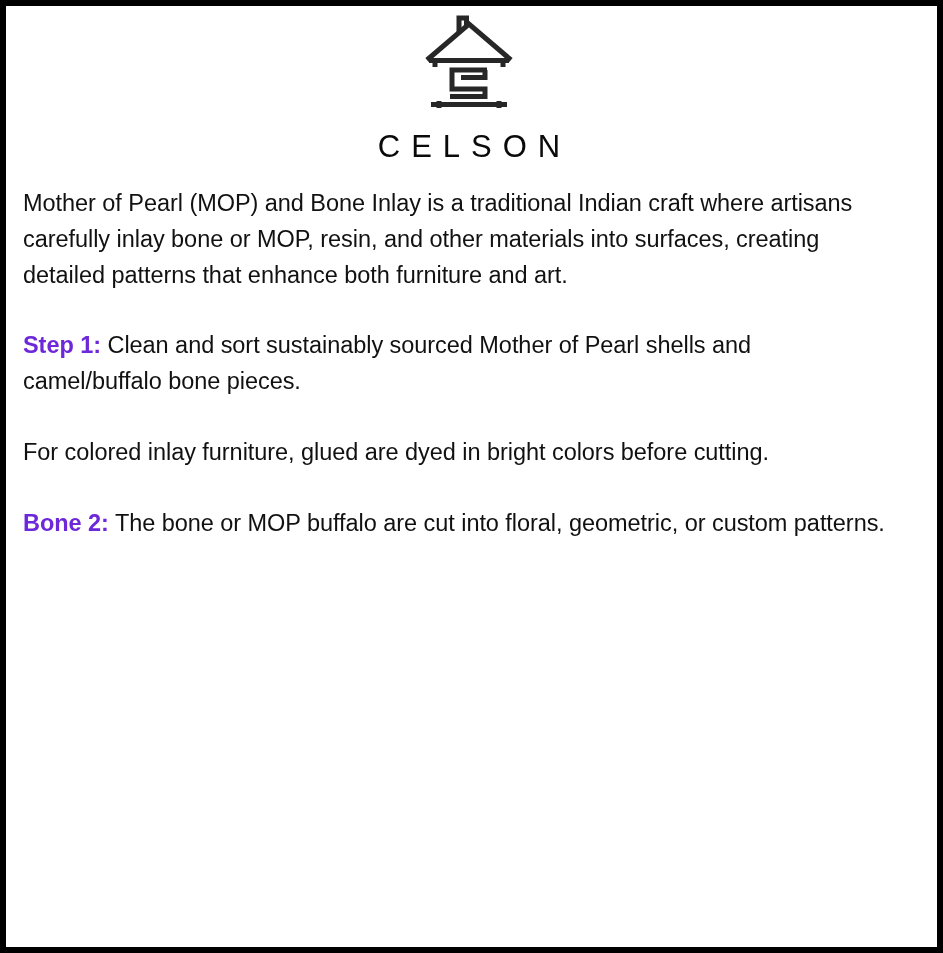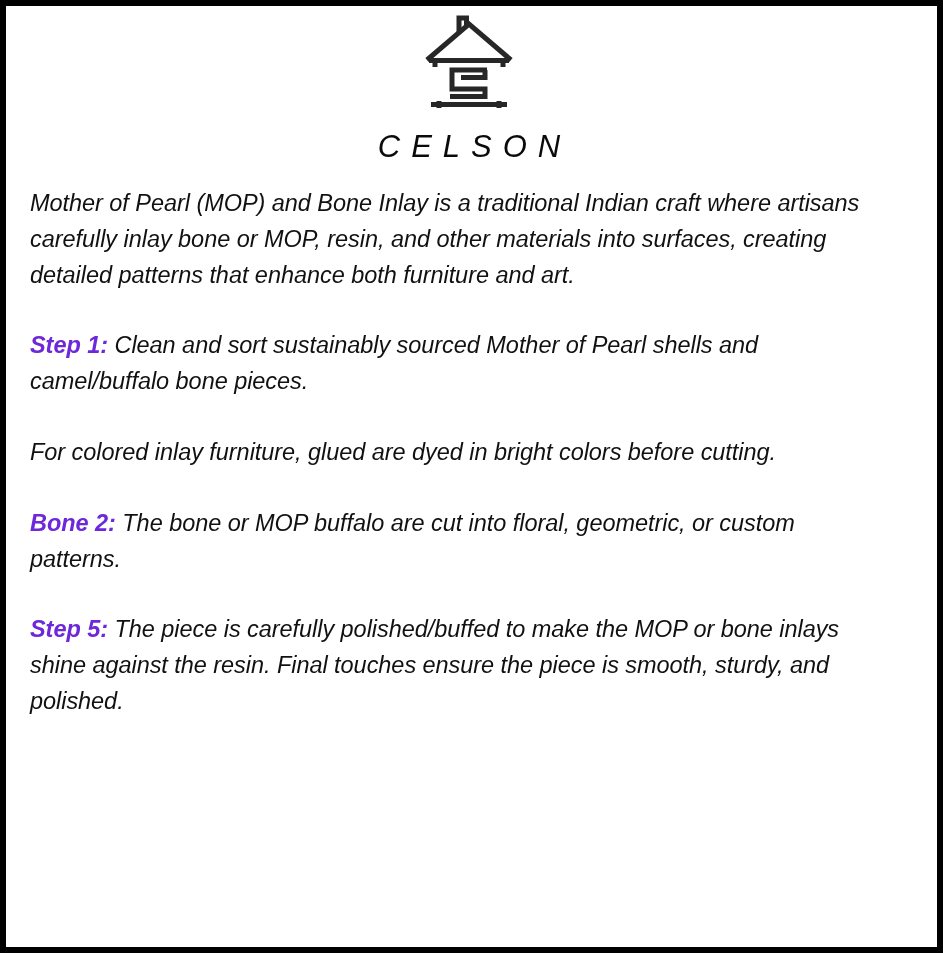--- a/index.html
+++ b/index.html
@@ -22,21 +22,20 @@
     border: 6px solid #000000;
     overflow: hidden;
   }
 
   .inner {
     position: relative;
     width: 100%;
     height: 100%;
     box-sizing: border-box;
     padding: 0 15px 0 10px;
-    font-style: italic;
   }
 
   
   .brand {
     padding-top: 9px;
     text-align: center;
   }
   .logo-mark {
     display: inline-block;
     line-height: 0;
@@ -66,21 +65,21 @@
     line-height: 1.2;
     white-space: nowrap;
   }
 
   
   .body-copy {
     margin: 0 0 0 6px;
     padding-right: 30px;
   }
   .para {
-    margin: 8px;
+    margin: 1px;
     padding: 0;
     font-size: 23.5px;
     font-weight: 400;
     line-height: 35.8px;
     color: #111111;
     letter-spacing: -0.05px;
   }
   
   .para + .para {
     margin-top: 35px;
@@ -144,19 +143,16 @@
       <p class="para">
         <span>For colored inlay furniture, glued are dyed in bright colors before cutting.</span>
       </p>
 
       <p class="para">
         <span class="step-label">Bone 2:</span><span> The bone or MOP buffalo are cut into floral, geometric, or custom patterns.</span>
       </p>
 
 
 
-      <p class="para">
-        <span class="step-label">Step 5:</span><span> The piece is carefully polished/buffed to make the MOP or bone inlays shine against the resin. Final touches ensure the piece is smooth, sturdy, and polished.</span>
-      </p>
 
     </div>
   </div>
 </div>
 
 </body></html>

